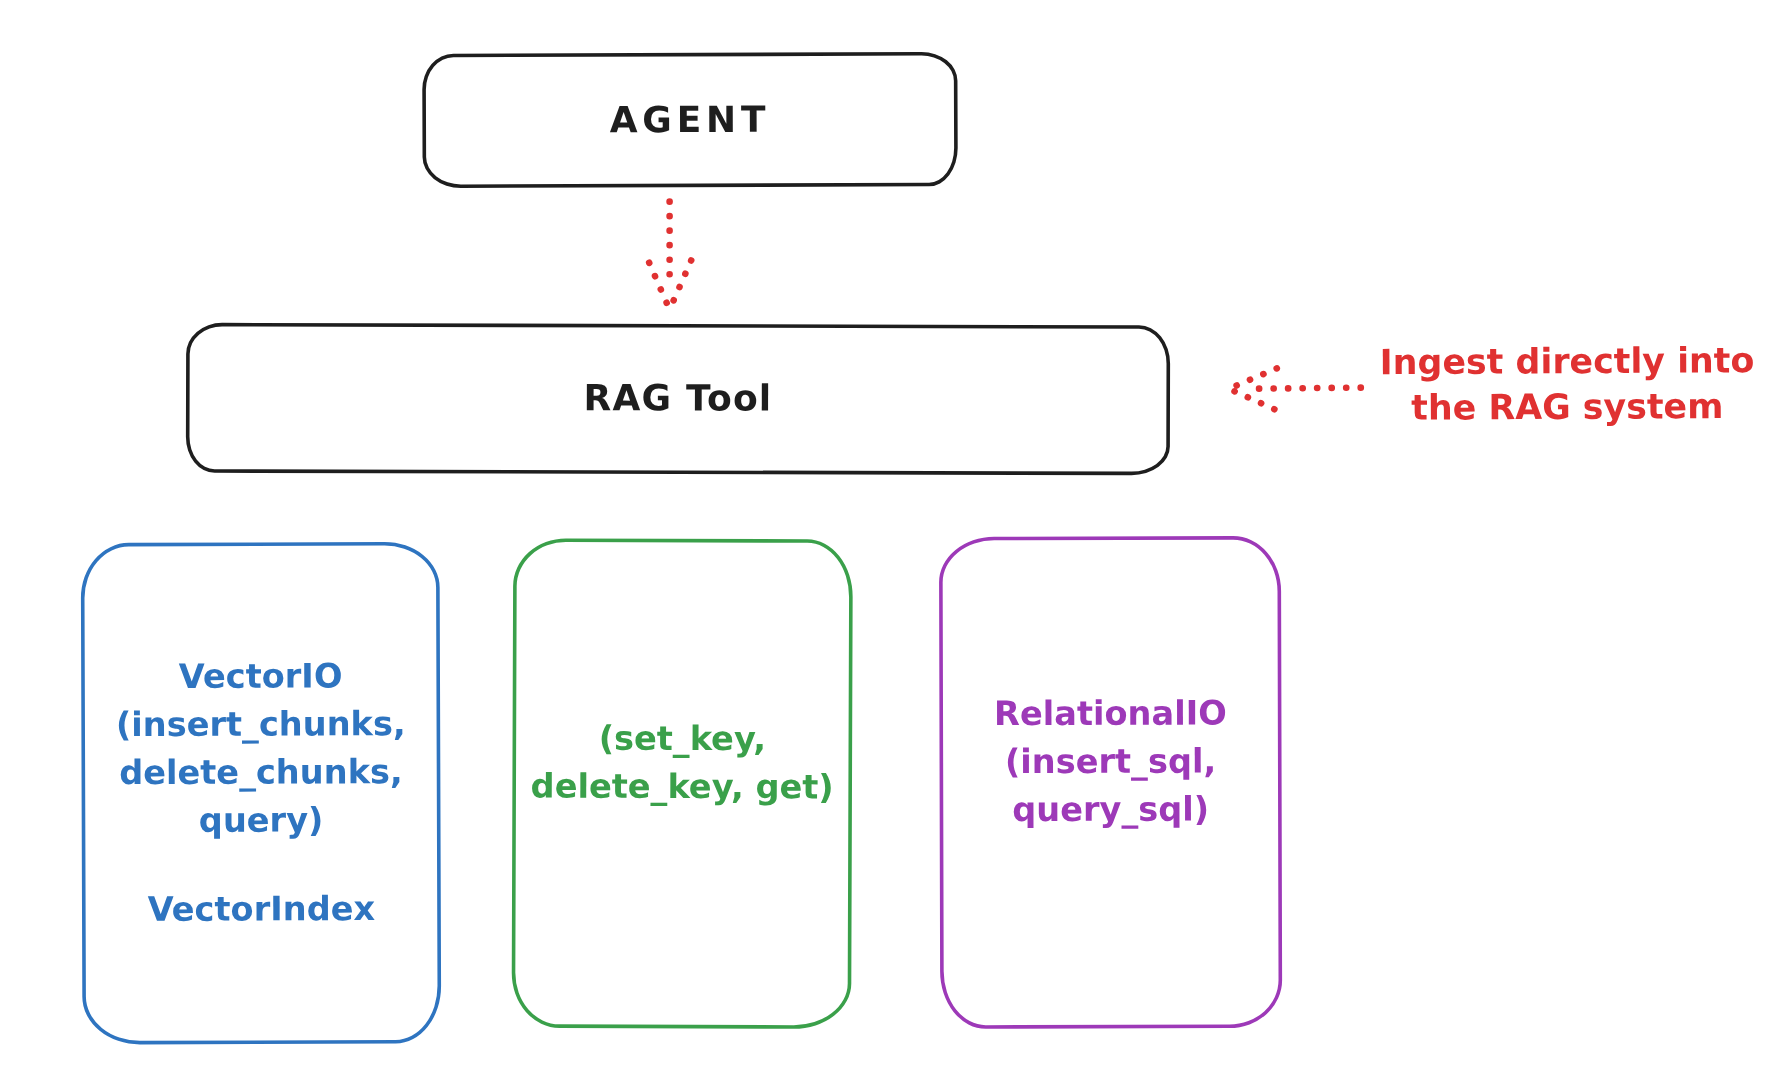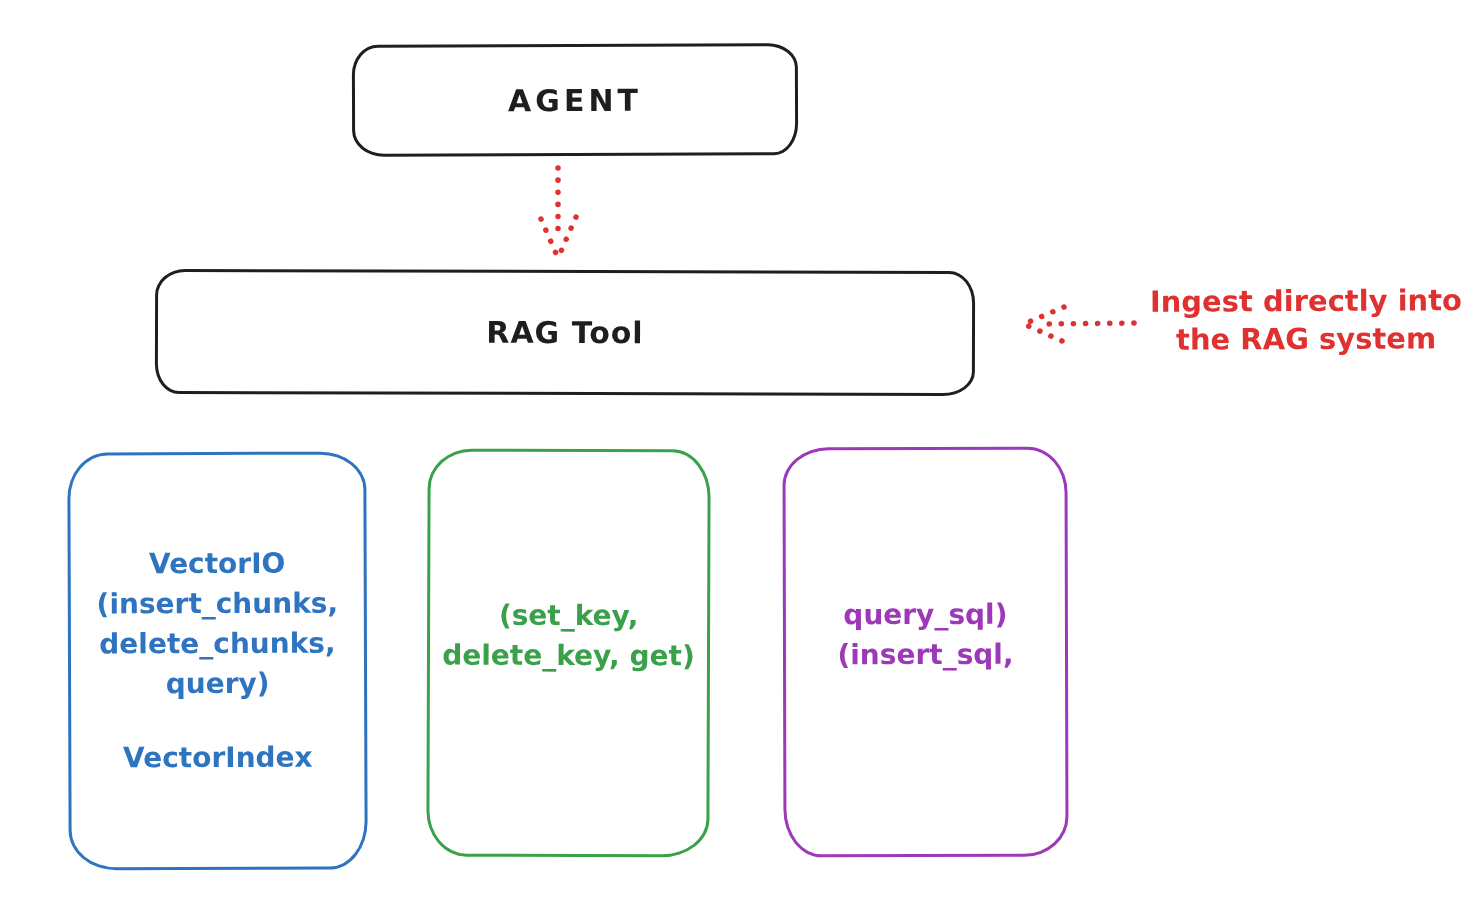--- a/index.html
+++ b/index.html
@@ -133,19 +133,20 @@
   <div class="box io-box keyvalue-box" style="border-color: rgb(58, 160, 74); color: rgb(58, 160, 74);">
     <div class="io-text">
       <div>(set_key,</div>
       <div>delete_key, get)</div>
       <div class="gap"></div>
     </div>
   </div>
 
   <div class="box io-box relational-box" style="border-color: rgb(157, 57, 184); color: rgb(157, 57, 184);">
     <div class="io-text">
+      <div>RelationalIO</div>
+      <div>(insert_sql,</div>
       <div>query_sql)</div>
-      <div>(insert_sql,</div>
       <div class="gap"></div>
     </div>
   </div>
 
 </div>
 
 </body></html>

